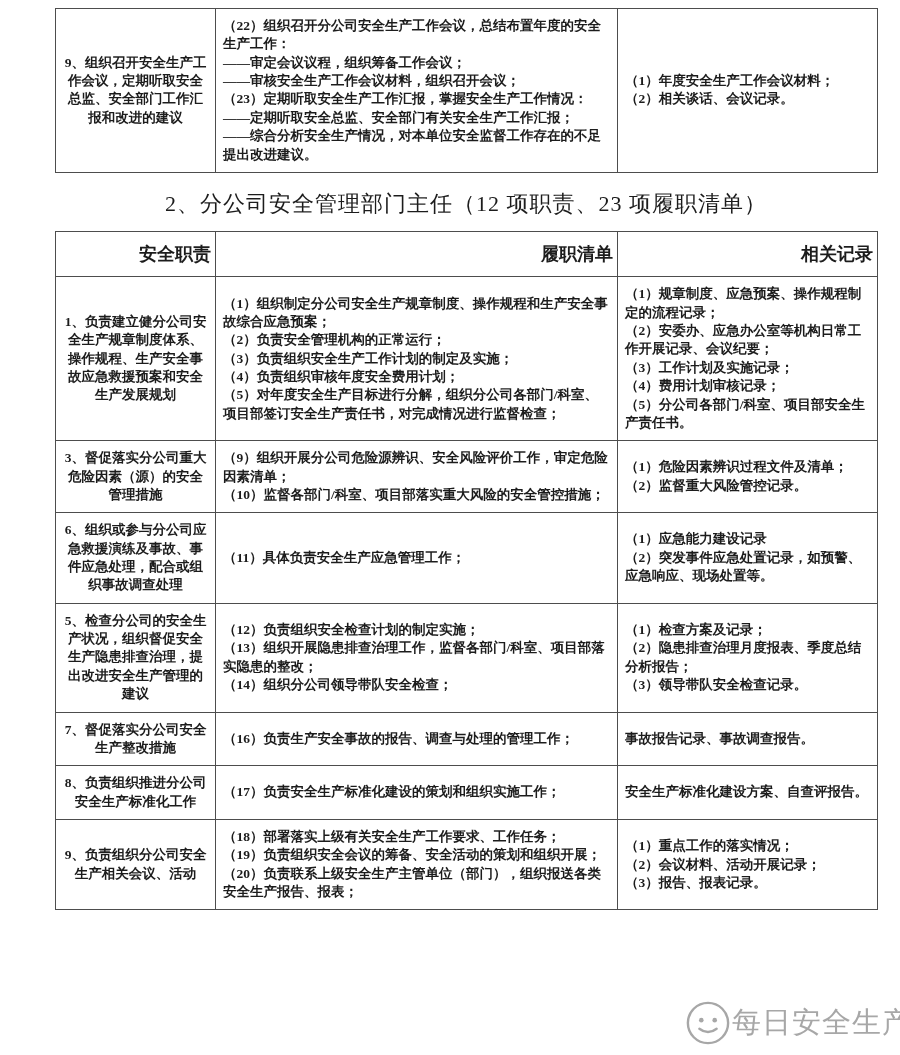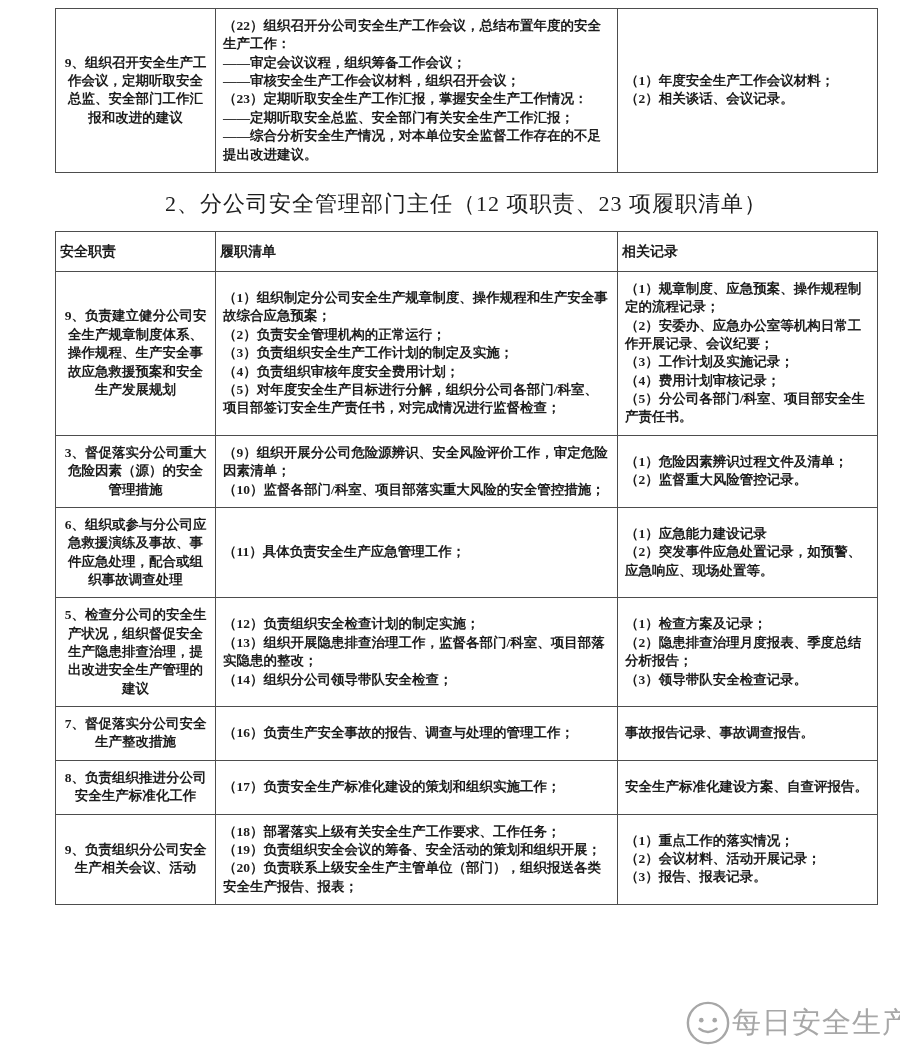--- a/index.html
+++ b/index.html
@@ -32,23 +32,23 @@
   .doc-table td, .doc-table th {
     border: 1px solid #4d4d4d;
     vertical-align: middle;
     font-size: 13.5px;
     line-height: 1.36;
     padding: 8px 7px;
     word-break: break-all;
     font-weight: bold;
   }
   .doc-table th {
-    font-size: 14px;
+    font-size: 18px;
     font-weight: bold;
-    text-align: left;
+    text-align: right;
     padding: 10px 4px;
   }
   .duty-cell {
     text-align: center;
   }
   .checklist-cell, .records-cell {
     white-space: pre-line;
     text-align: left;
   }
   .prev-table {
@@ -119,21 +119,21 @@
       </colgroup>
     <thead>
       <tr>
         <th>安全职责</th>
         <th>履职清单</th>
         <th>相关记录</th>
       </tr>
     </thead>
     <tbody>
   <tr>
-    <td class="duty-cell">9、负责建立健分公司安全生产规章制度体系、操作规程、生产安全事故应急救援预案和安全生产发展规划</td>
+    <td class="duty-cell">1、负责建立健分公司安全生产规章制度体系、操作规程、生产安全事故应急救援预案和安全生产发展规划</td>
     <td class="checklist-cell">（1）组织制定分公司安全生产规章制度、操作规程和生产安全事故综合应急预案；
 （2）负责安全管理机构的正常运行；
 （3）负责组织安全生产工作计划的制定及实施；
 （4）负责组织审核年度安全费用计划；
 （5）对年度安全生产目标进行分解，组织分公司各部门/科室、项目部签订安全生产责任书，对完成情况进行监督检查；</td>
     <td class="records-cell">（1）规章制度、应急预案、操作规程制定的流程记录；
 （2）安委办、应急办公室等机构日常工作开展记录、会议纪要；
 （3）工作计划及实施记录；
 （4）费用计划审核记录；
 （5）分公司各部门/科室、项目部安全生产责任书。</td>

